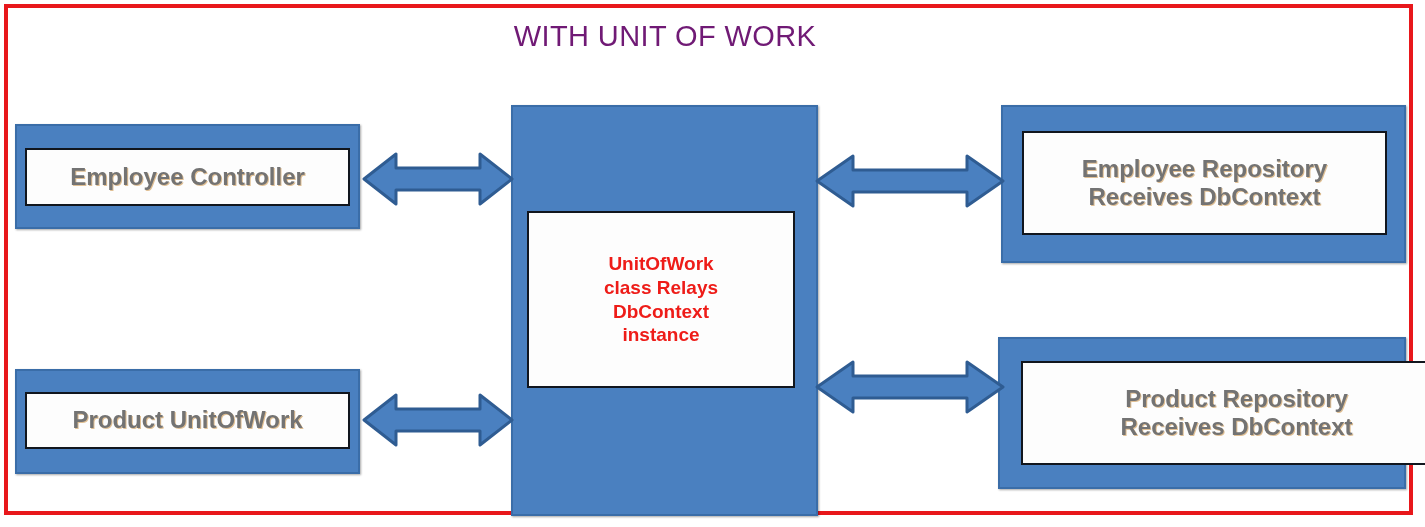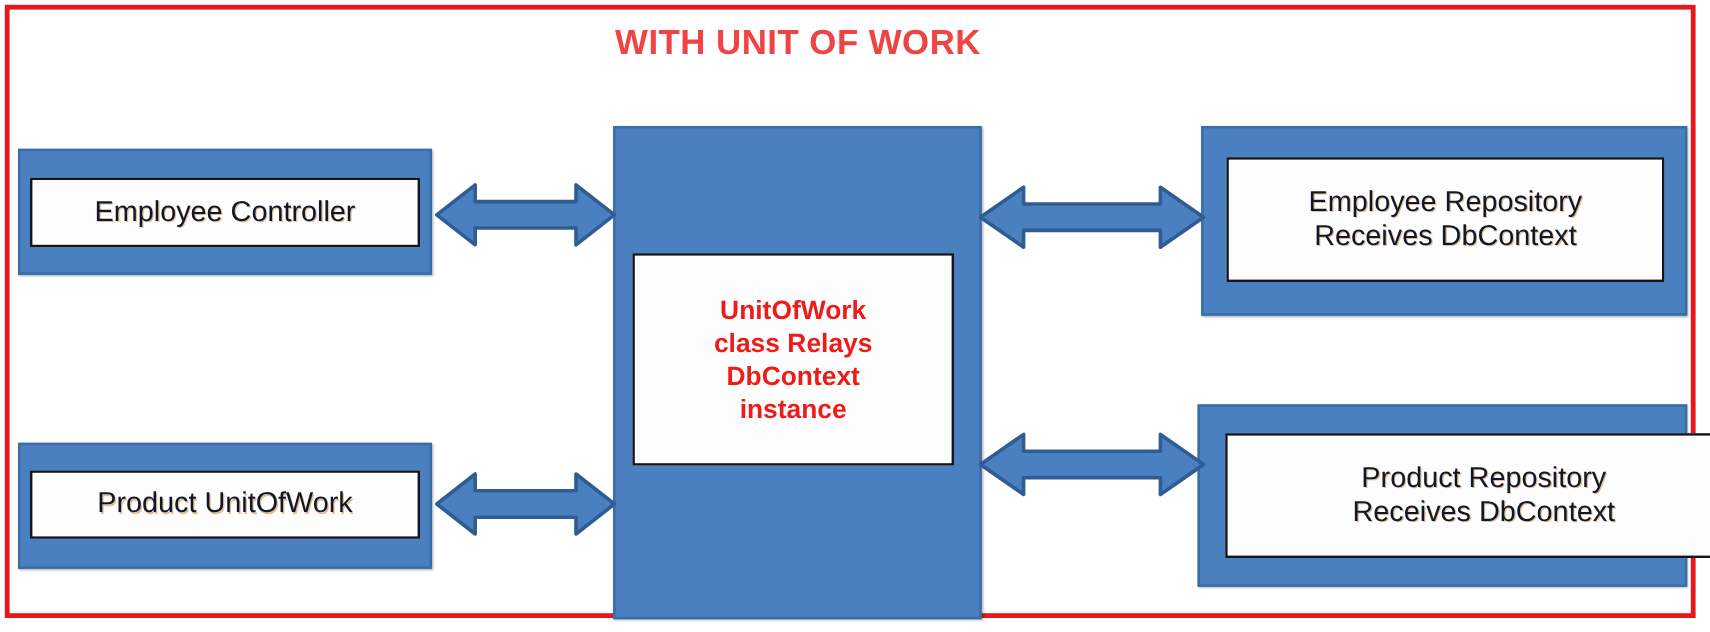--- a/index.html
+++ b/index.html
@@ -26,23 +26,23 @@
     box-sizing: border-box;
     background: #ffffff;
   }
   
   #title {
     position: absolute;
     left: 0;
     top: 20px;
     width: 1330px;
     text-align: center;
-    color: #ef4444;
+    color: #701a75;
     font-size: 29px;
-    font-weight: bold;
+    font-weight: normal;
     letter-spacing: 0.4px;
     white-space: nowrap;
   }
   
   .bluebox {
     position: absolute;
     background: #4A80C0;
     border: 2px solid #3A6DA8;
     box-sizing: border-box;
     box-shadow: 1px 1px 2px rgba(0,0,0,0.35);
@@ -56,31 +56,31 @@
     position: absolute;
     background: #FDFDFD;
     border: 2px solid #11161E;
     box-sizing: border-box;
     display: flex;
     align-items: center;
     justify-content: center;
     text-align: center;
   }
   .lbl-black {
-    color: #0f172a;
-    font-weight: normal;
+    color: #737373;
+    font-weight: bold;
     font-size: 24px;
     line-height: 1.18;
     text-shadow: 1px 1px 0 rgba(200,140,60,0.55);
     white-space: pre-line;
   }
   .lbl-red {
     color: #EE1C18;
     font-weight: bold;
-    font-size: 22px;
+    font-size: 19px;
     line-height: 1.24;
     white-space: pre-line;
   }
   
   #box-employee-controller { left: 15px;   top: 124px; width: 345px; height: 105px; }
   #lbl-employee-controller { left: 25px;   top: 148px; width: 325px; height: 58px; }
 
   #box-product-controller  { left: 15px;   top: 369px; width: 345px; height: 105px; }
   #lbl-product-controller  { left: 25px;   top: 392px; width: 325px; height: 57px; }
 

